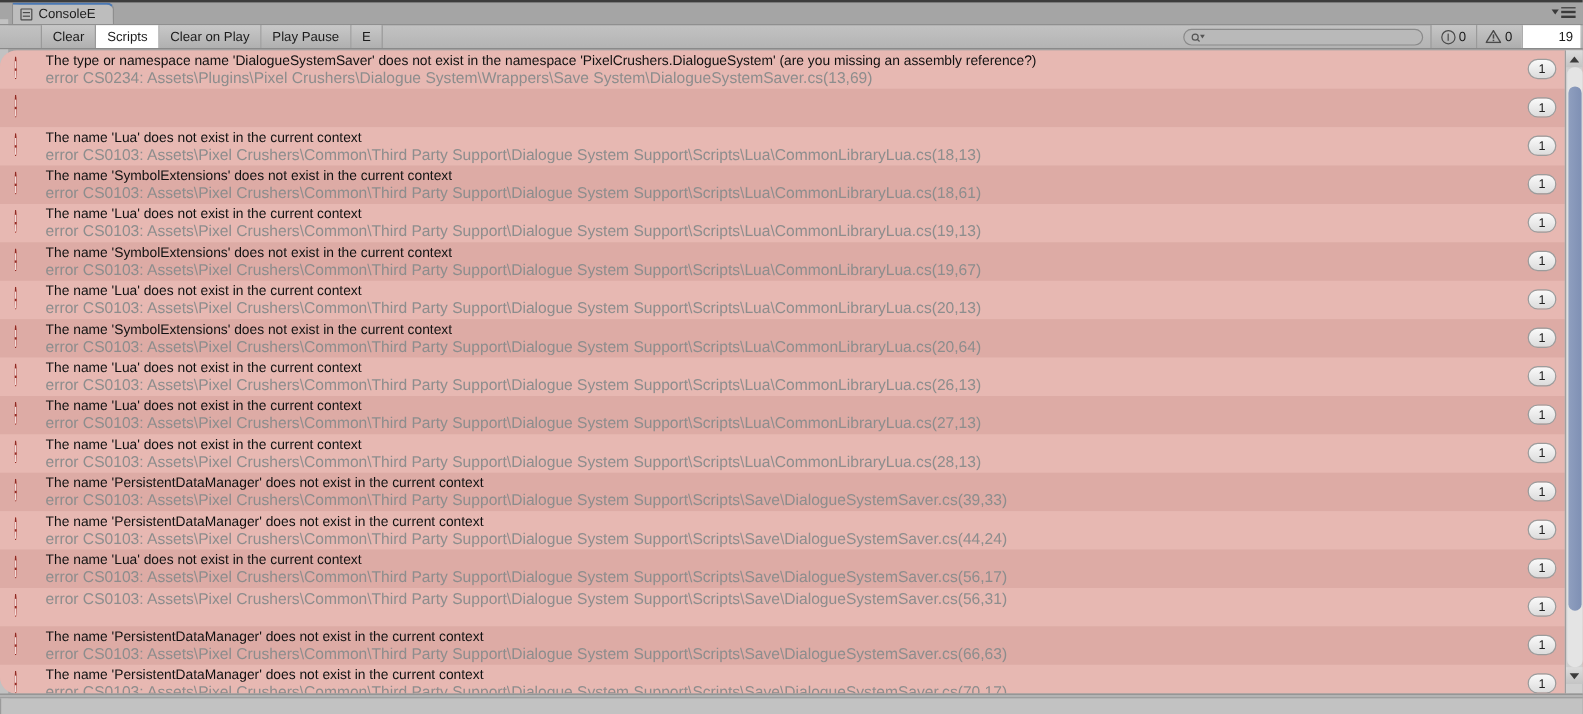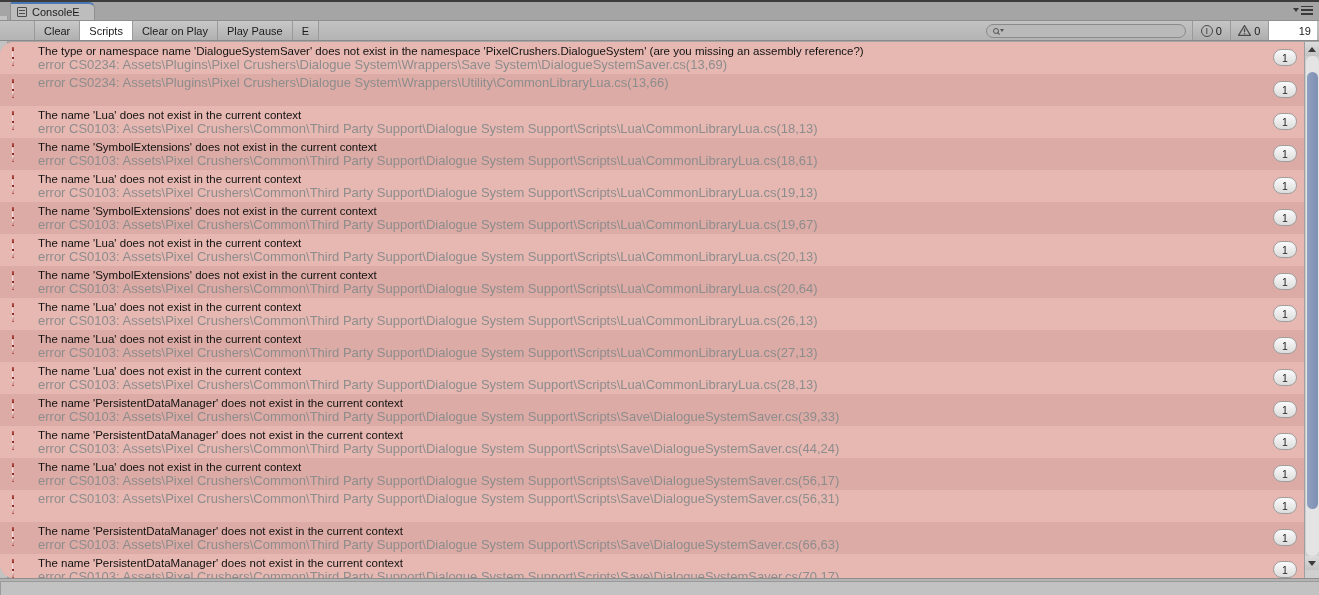--- a/index.html
+++ b/index.html
@@ -400,21 +400,20 @@
         <div class="row-text">
           <div class="row-title">The type or namespace name 'DialogueSystemSaver' does not exist in the namespace 'PixelCrushers.DialogueSystem' (are you missing an assembly reference?)</div>
           <div class="row-detail">error CS0234: Assets\Plugins\Pixel Crushers\Dialogue System\Wrappers\Save System\DialogueSystemSaver.cs(13,69)</div>
         </div>
         <div class="row-ghost-icon"><span class="oct"></span></div>
         <div class="row-count">1</div>
       </div>
       <div class="log-row odd">
         <div class="row-err-icon"><span class="oct"></span></div>
         <div class="row-text">
-          <div class="row-detail">error CS0234: Assets\Plugins\Pixel Crushers\Dialogue System\Wrappers\Utility\CommonLibraryLua.cs(13,66)</div>
         </div>
         <div class="row-count">1</div>
       </div>
       <div class="log-row even">
         <div class="row-err-icon"><span class="oct"></span></div>
         <div class="row-text">
           <div class="row-title">The name 'Lua' does not exist in the current context</div>
           <div class="row-detail">error CS0103: Assets\Pixel Crushers\Common\Third Party Support\Dialogue System Support\Scripts\Lua\CommonLibraryLua.cs(18,13)</div>
         </div>
         <div class="row-count">1</div>

